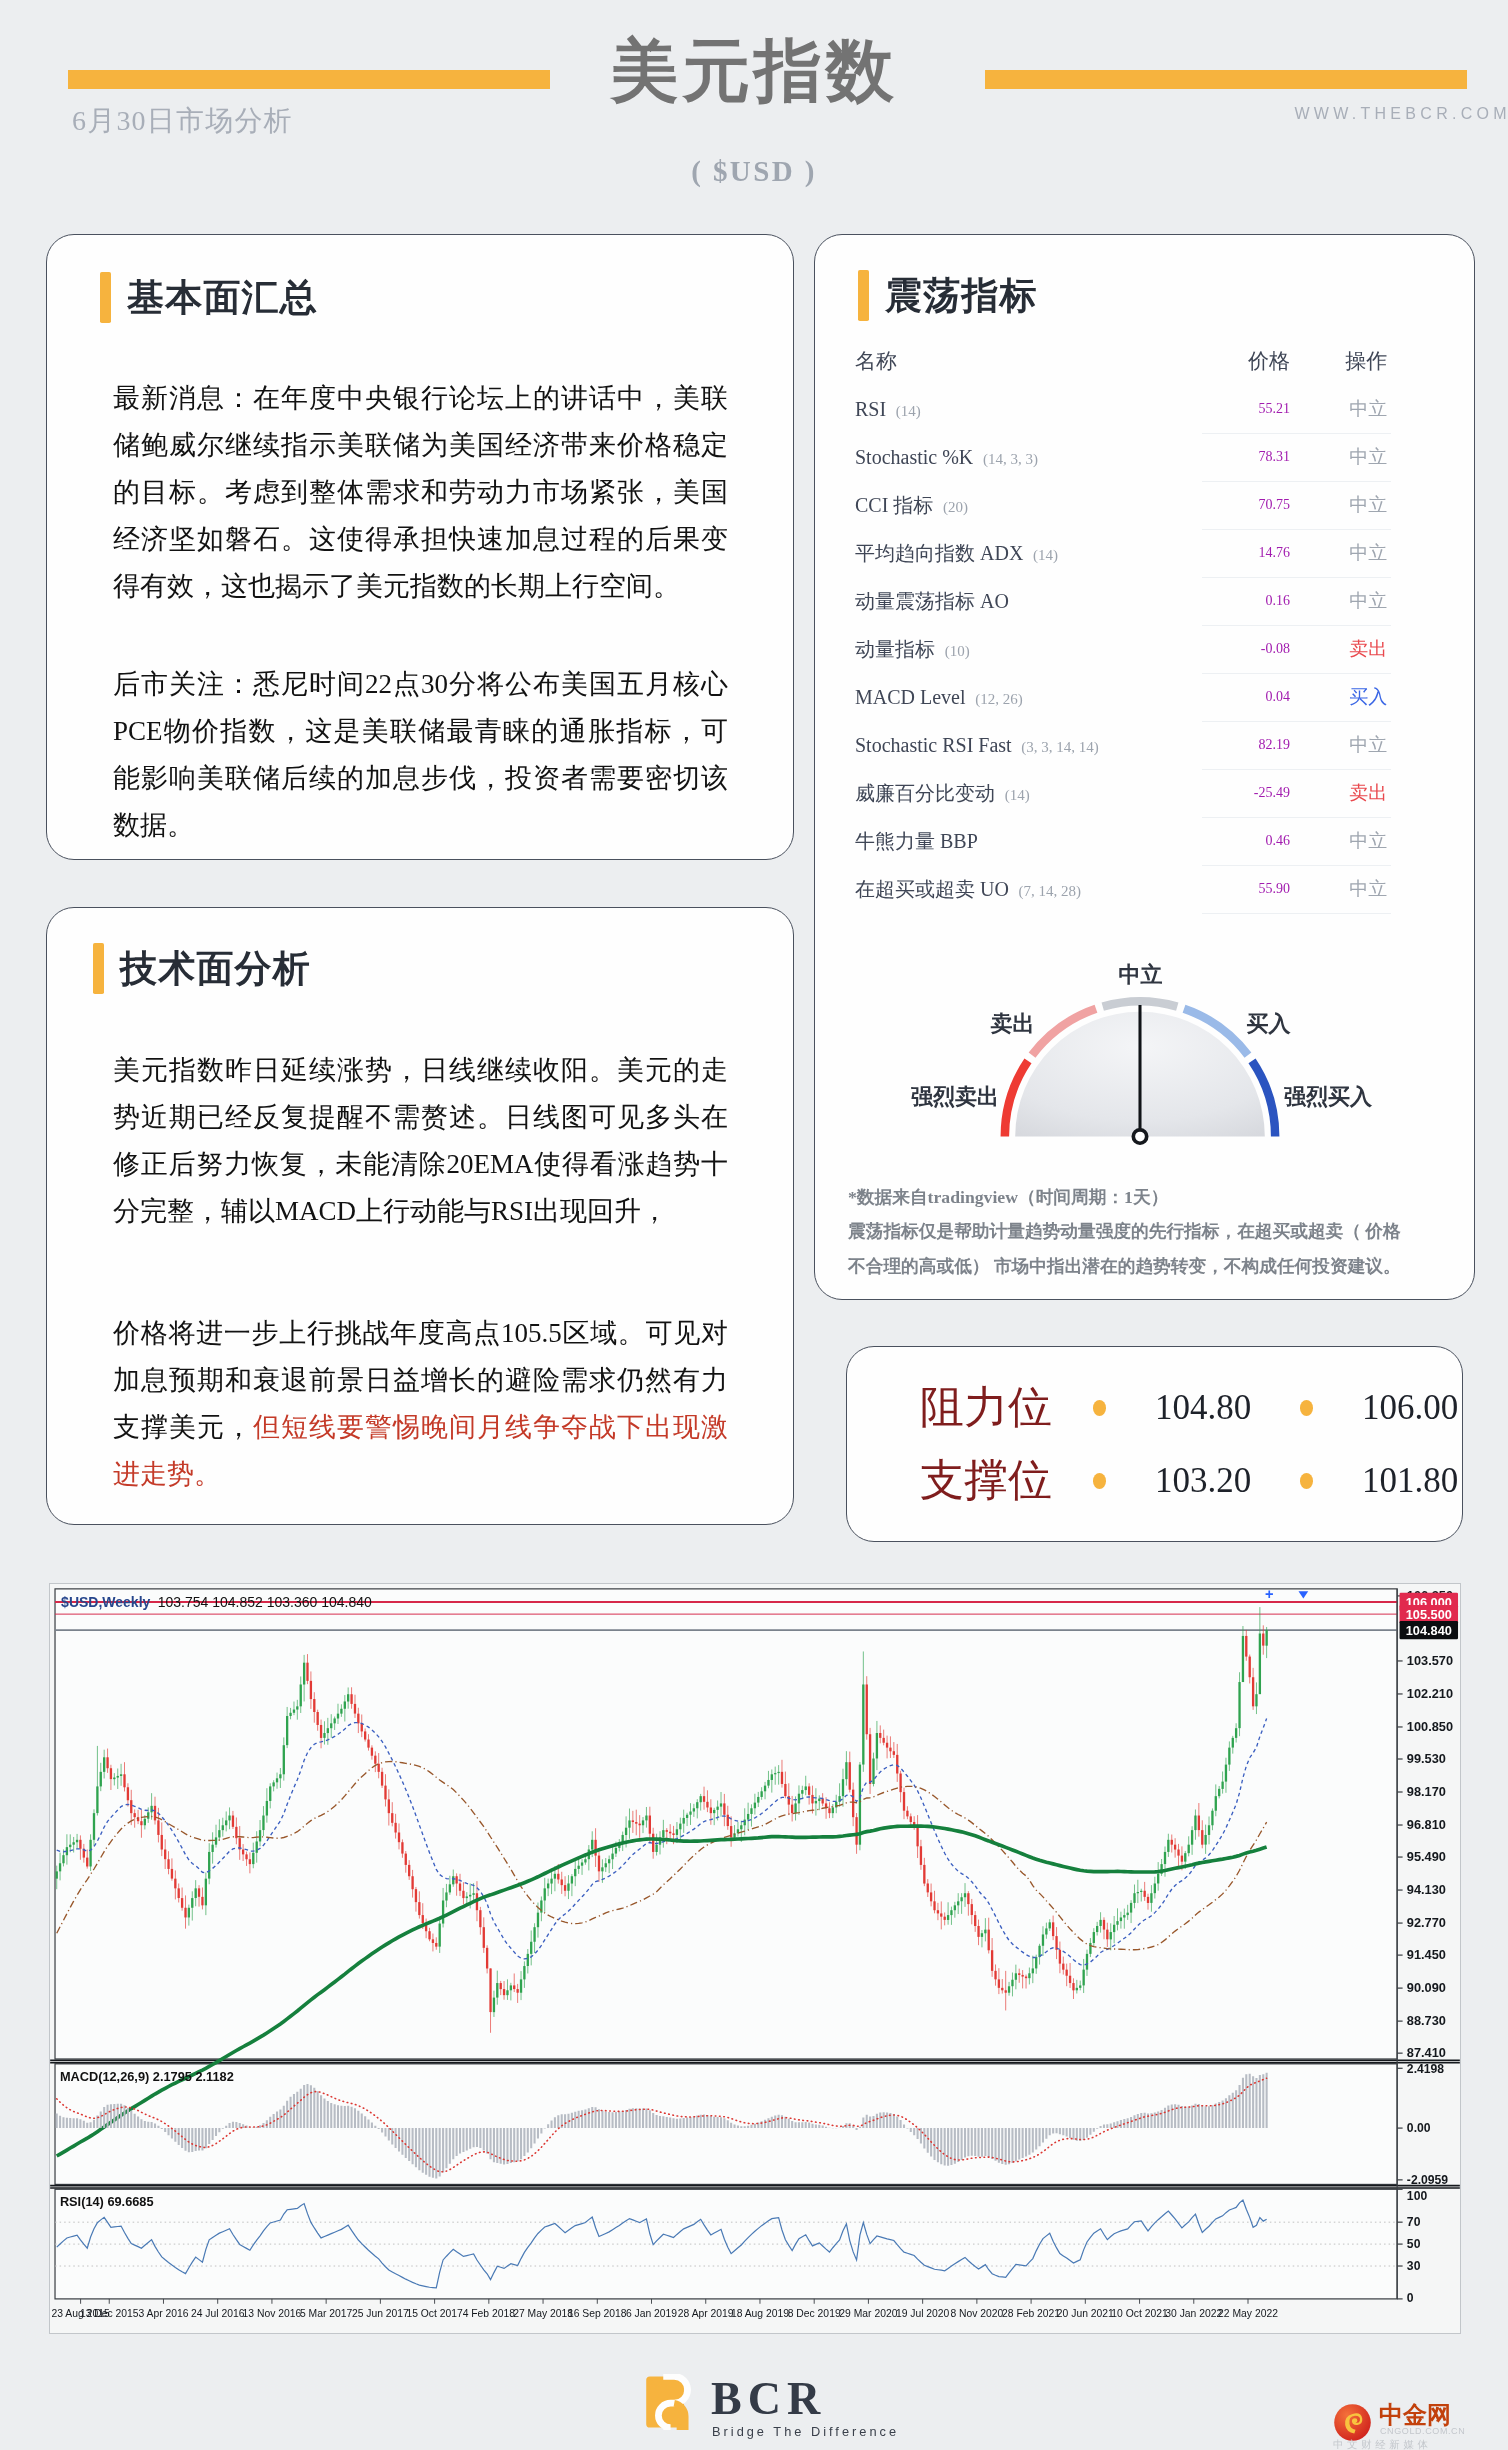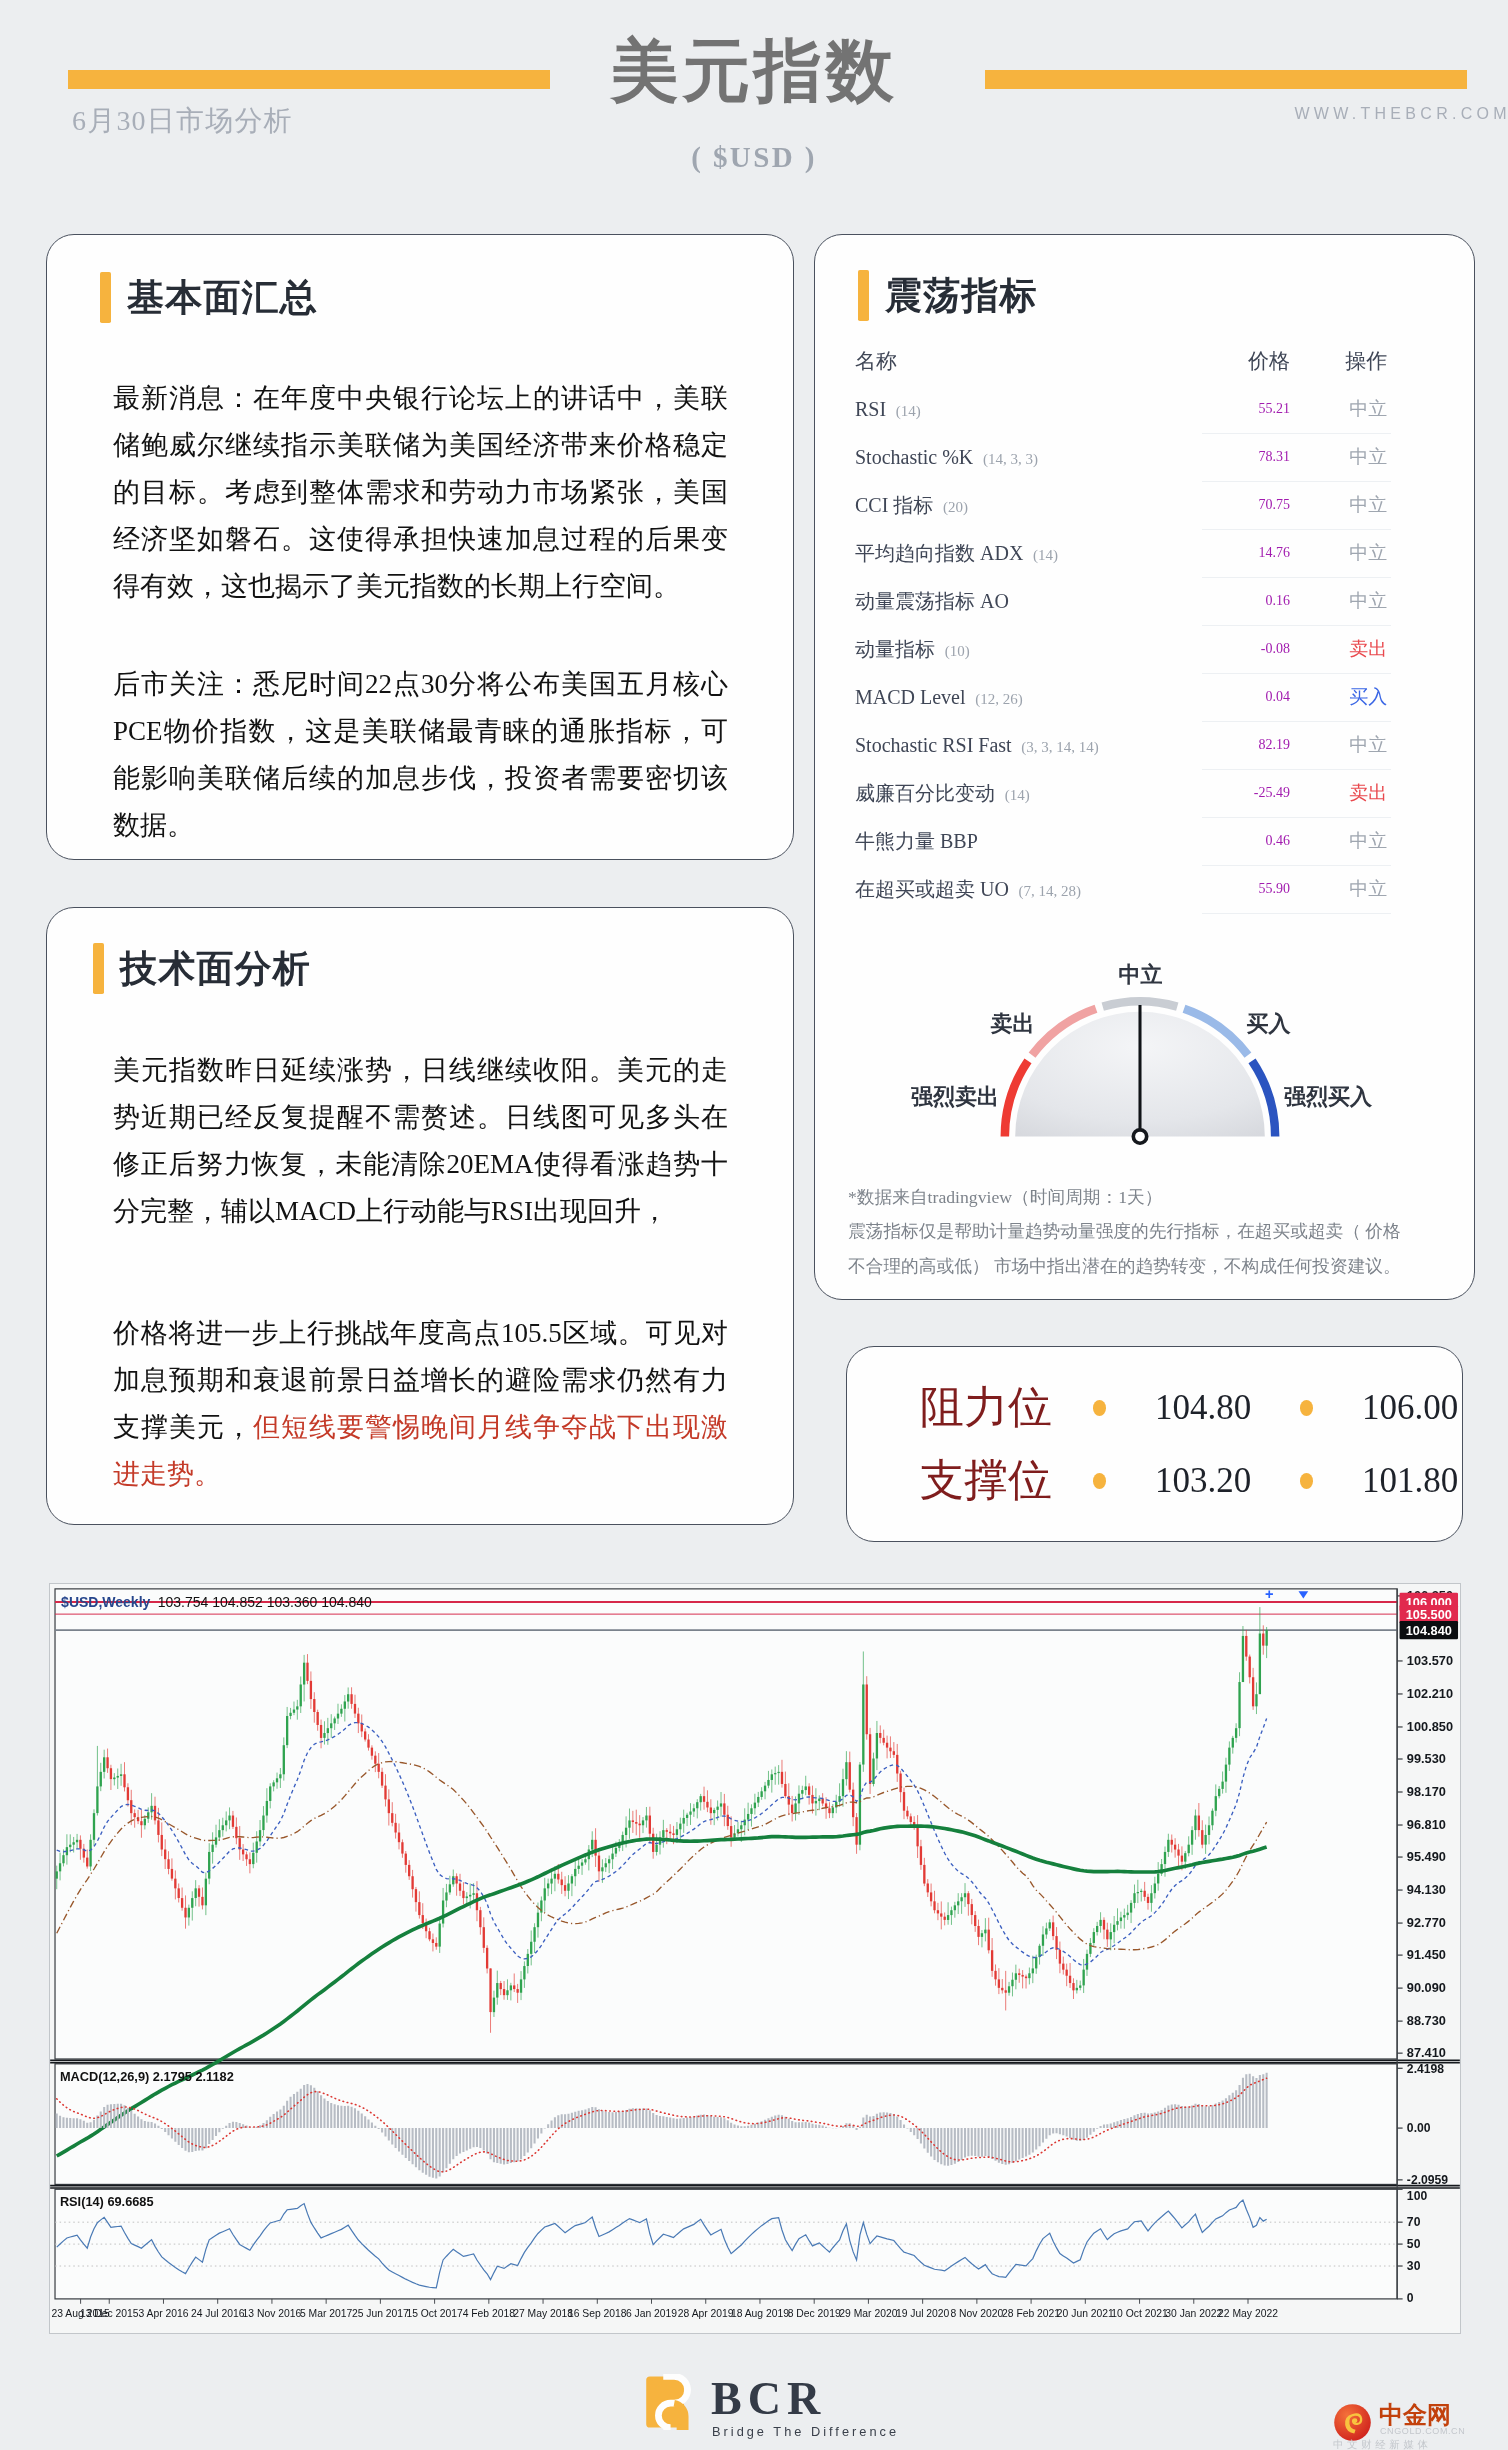--- a/index.html
+++ b/index.html
@@ -20,21 +20,21 @@
   .osc-row{display:grid;grid-template-columns:1fr 104px 85px;align-items:center;height:48px;}
   .osc-row .ncell{display:flex;align-items:baseline;gap:9.7px;}
   .osc-row .name{font-size:20px;color:#3F4656;}
   .osc-row .params{font-size:15px;color:#9CA3AD;}
   .osc-row .val{font-size:14px;color:#a21caf;text-align:right;padding-right:16px;border-bottom:1.2px solid #EDF0F3;height:100%;display:flex;align-items:center;justify-content:flex-end;}
   .osc-row .act{font-size:19px;text-align:right;padding-right:3.7px;border-bottom:1.2px solid #EDF0F3;height:100%;display:flex;align-items:center;justify-content:flex-end;}
   .osc-row.hdr .val,.osc-row.hdr .act{border-bottom:none;font-size:21px;color:#3F4656;}
   .osc-row.hdr .name{font-size:21px;}
   .act.neutral{color:#9FA6B0;} .act.sell{color:#E9484D;} .act.buy{color:#3A66E5;}
   .gauge-label{position:absolute;font-size:22px;font-weight:700;color:#2F3540;text-align:center;font-family:"Liberation Sans",sans-serif;}
-  .footnote{font-size:17.7px;color:#7D838B;line-height:1.95;}
+  .footnote{font-size:17.7px;color:#7D838B;line-height:1.95;font-weight:bold;}
   
   .level-row{display:grid;grid-template-columns:152px 55px 152px 55px 152px;align-items:center;height:73px;}
   .level-row .lbl{font-size:44px;color:#7f1d1d;}
   .level-row .dot{width:13.4px;height:16px;background:#F6B33E;border-radius:50%;justify-self:center;}
   .level-row .v{font-size:35px;color:#1E222A;text-align:center;}
   
   .bcr-tagline{font-size:12.8px;letter-spacing:3px;color:#3A404B;font-family:"Liberation Sans",sans-serif;}
   .partner-name{font-size:24px;color:#c2410c;font-weight:700;}
   .partner-sub{font-size:9px;color:#C3C7CC;letter-spacing:0.6px;font-family:"Liberation Sans",sans-serif;}
   .partner-sub2{font-size:10.4px;color:#C3C7CC;letter-spacing:3.7px;}
@@ -42,21 +42,21 @@
 </style>
 </head>
 <body>
 
 <div id="canvas">
 
   <div class="abs accent-bar" style="left:68px;top:70px;width:482px;height:19px;"></div>
   <div class="abs accent-bar" style="left:985px;top:70px;width:482px;height:19px;"></div>
   <div class="abs muted" style="left:72px;top:102px;font-size:28px;letter-spacing:1.2px;">6月30日市场分析</div>
   <div class="abs sans" style="left:0;top:25.6px;width:1508px;text-align:center;font-size:68px;font-weight:700;color:#737373;letter-spacing:3.7px;">美元指数</div>
-  <div class="abs" style="left:0;top:141px;width:1508px;text-align:center;font-size:29px;font-weight:700;color:#9FA6B0;letter-spacing:2.4px;">( $USD )</div>
+  <div class="abs" style="left:0;top:155px;width:1508px;text-align:center;font-size:29px;font-weight:700;color:#9FA6B0;letter-spacing:2.4px;">( $USD )</div>
   <div class="abs sans muted" style="left:1194px;top:105px;width:317px;text-align:right;font-size:16px;letter-spacing:4.3px;">WWW.THEBCR.COM</div>
 
   <div class="card" style="left:46px;top:234px;width:746px;height:624px;">
     <div class="card-heading" style="left:46px;top:37px;margin-left:7px;">
       <div class="marker"></div>
       <div class="htxt">基本面汇总</div>
     </div>
     <div class="abs para" style="left:66px;top:140px;width:615px;">最新消息：在年度中央银行论坛上的讲话中，美联储鲍威尔继续指示美联储为美国经济带来价格稳定的目标。考虑到整体需求和劳动力市场紧张，美国经济坚如磐石。这使得承担快速加息过程的后果变得有效，这也揭示了美元指数的长期上行空间。</div>
     <div class="abs para" style="left:66px;top:426px;width:615px;">后市关注：悉尼时间22点30分将公布美国五月核心PCE物价指数，这是美联储最青睐的通胀指标，可能影响美联储后续的加息步伐，投资者需要密切该数据。</div>
   </div>

